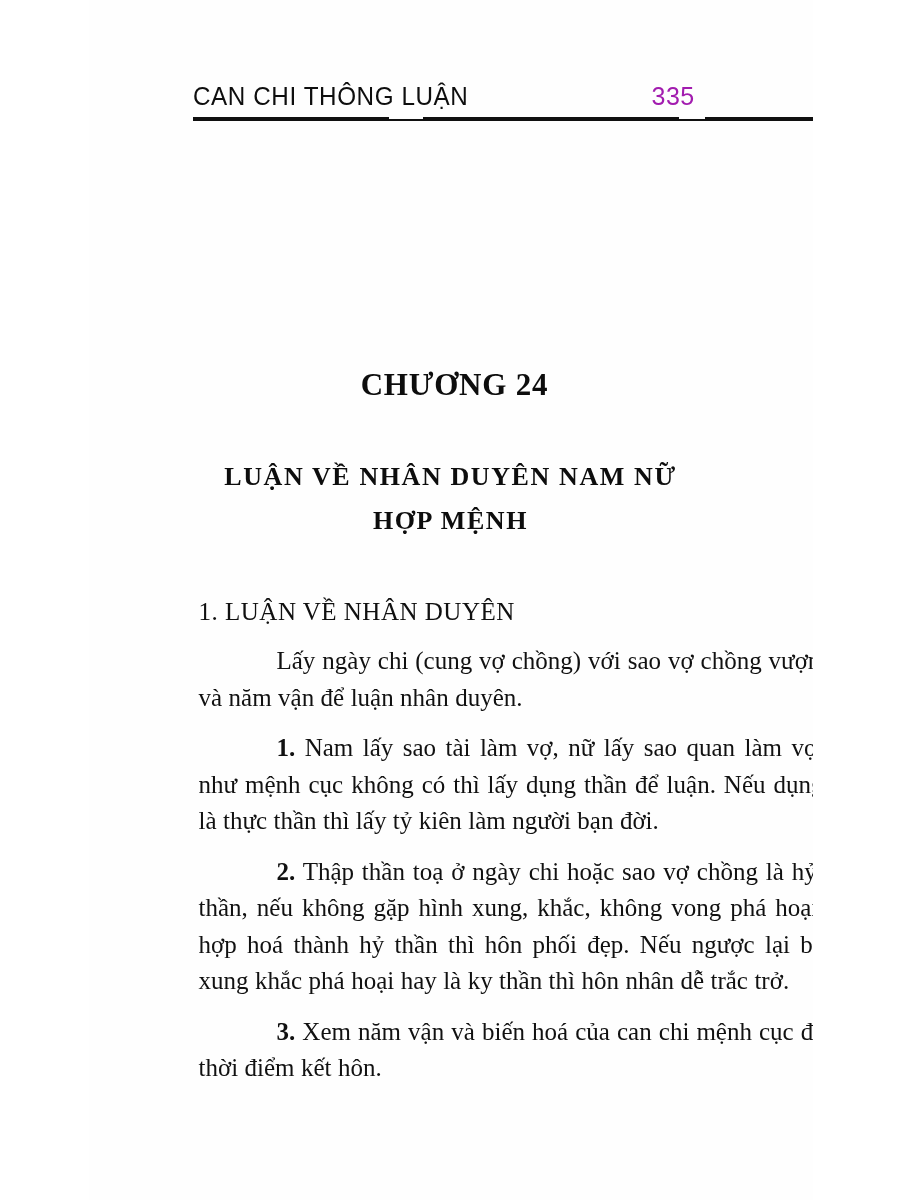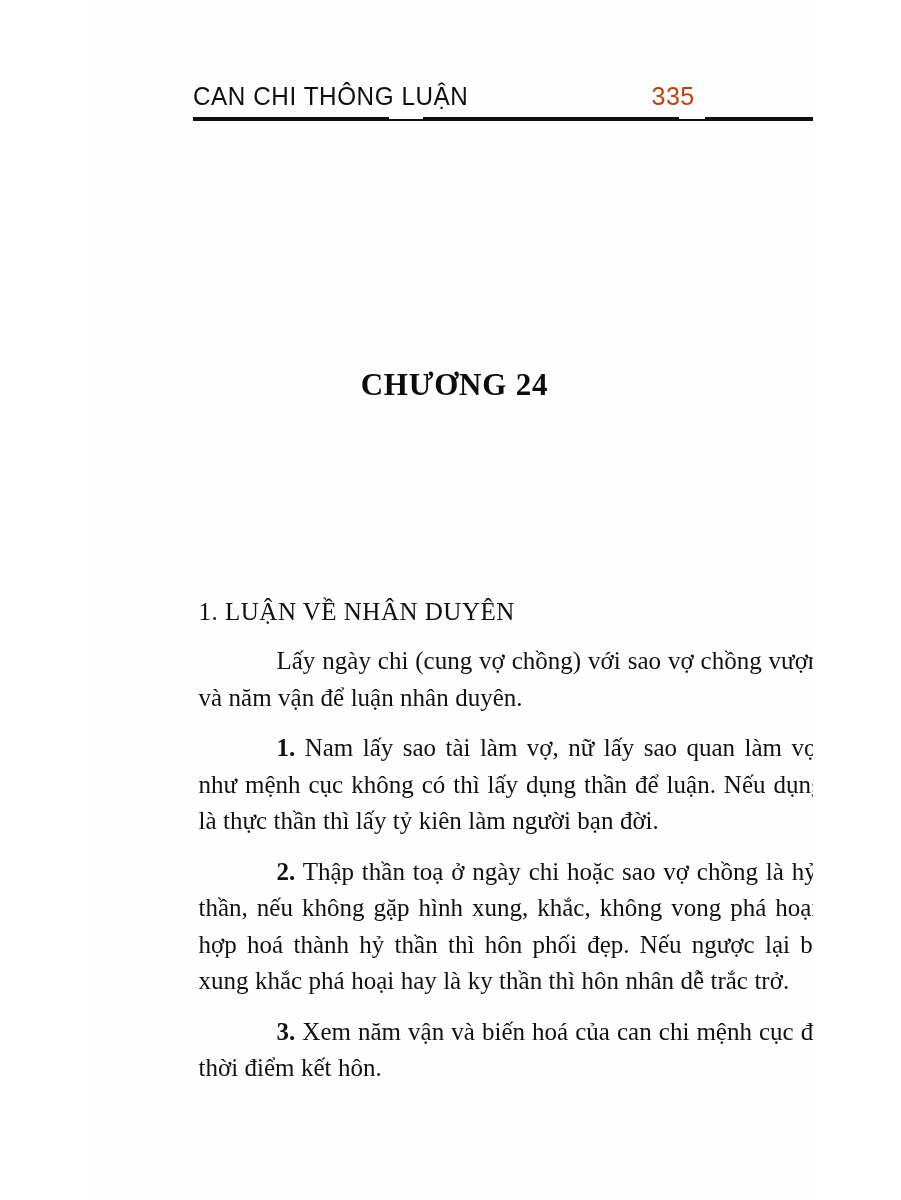--- a/index.html
+++ b/index.html
@@ -42,21 +42,21 @@
     transform: scaleX(0.97);
     transform-origin: left center;
     white-space: nowrap;
   }
 
   .running-head-folio {
     font-family: "Liberation Sans", "DejaVu Sans", sans-serif;
     font-size: 25px;
     font-weight: 500;
     letter-spacing: 0.4px;
-    color: #c2410c;
+    color: #a21caf;
     white-space: nowrap;
   }
 
   .head-rule {
     position: absolute;
     left: 104px;
     width: 676px;
     top: 117px;
     height: 4px;
     background: #101010;
@@ -142,20 +142,24 @@
 
   <div class="running-head">
     <div class="running-head-title">CAN CHI THÔNG LUẬN</div>
     <div class="running-head-folio">335</div>
   </div>
 
   <div class="head-rule"></div>
 
   <div class="chapter-number">CHƯƠNG 24</div>
 
+  <div class="chapter-title">
+    <div>LUẬN VỀ NHÂN DUYÊN NAM NỮ</div>
+    <div>HỢP MỆNH</div>
+  </div>
 
   <div class="body-column">
 
     <h2 class="section-heading">1. LUẬN VỀ NHÂN DUYÊN</h2>
 
     <p class="para">Lấy ngày chi (cung vợ chồng) với sao vợ chồng vượng suy và năm vận để luận nhân duyên.</p>
 
     <p class="para">
       <span class="marker">1.</span> <span>Nam lấy sao tài làm vợ, nữ lấy sao quan làm vợ. Nếu như mệnh cục không có thì lấy dụng thần để luận. Nếu dụng thần là thực thần thì lấy tỷ kiên làm người bạn đời.</span>
     </p>

